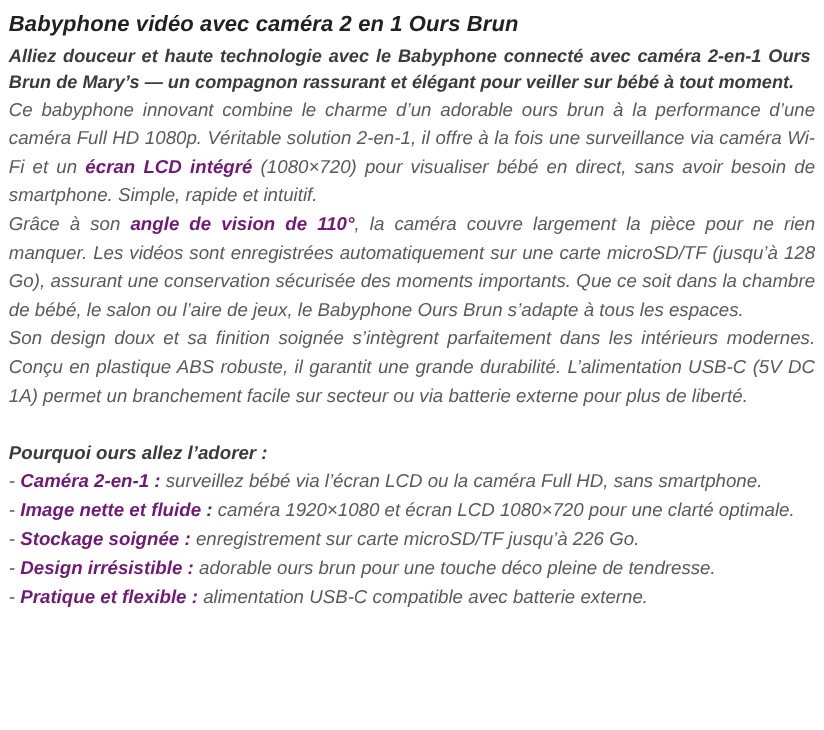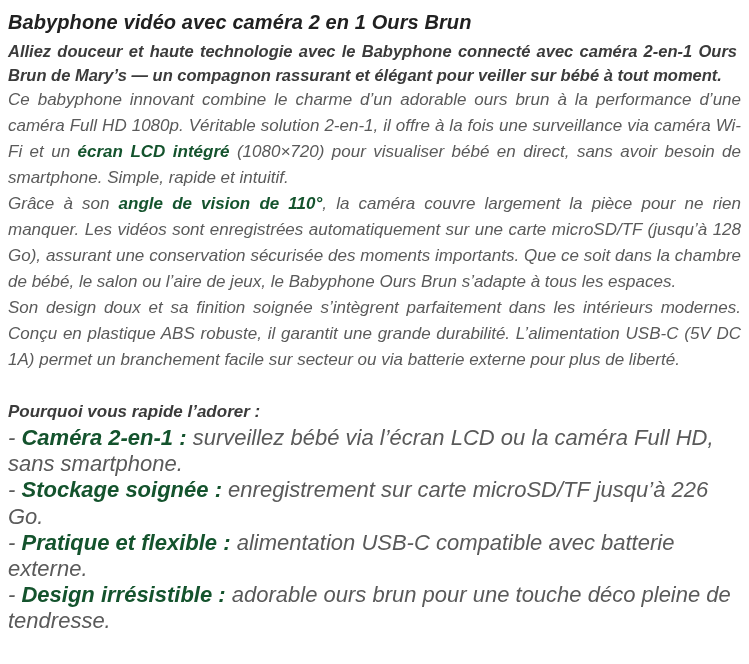--- a/index.html
+++ b/index.html
@@ -38,36 +38,36 @@
     line-height: 26px;
     color: #5a5a5a;
     text-align: justify;
     margin: 0;
   }
   .p1 { margin-top: 32px; }
   .p2 { margin-top: 24px; }
   .p3 { margin-top: 21px; }
   .em {
     font-weight: 700;
-    color: #14532d;
+    color: #701a75;
   }
   .features-heading {
     font-size: 17px;
     line-height: 26px;
     font-weight: 700;
     color: #3b3b3b;
     margin: 26px 0 0 0;
   }
   ul.features {
     list-style: none;
     margin: 0;
     padding: 0;
   }
   ul.features li {
-    font-size: 22px;
+    font-size: 17px;
     line-height: 26.2px;
     color: #5a5a5a;
     text-align: left;
   }
   .dash { color: #5a5a5a; }
 </style>
 </head>
 <body>
 
 <div class="doc">
@@ -75,22 +75,23 @@
   <h1 class="title">Babyphone vidéo avec caméra 2 en 1 Ours Brun</h1>
 
   <p class="intro">Alliez douceur et haute technologie avec le Babyphone connecté avec caméra 2-en-1 Ours Brun de Mary’s — un compagnon rassurant et élégant pour veiller sur bébé à tout moment.</p>
 
   <p class="body-par p1"><span>Ce babyphone innovant combine le charme d’un adorable ours brun à la performance d’une caméra Full HD 1080p. Véritable solution 2-en-1, il offre à la fois une surveillance via caméra Wi-Fi et un </span><span class="em">écran LCD intégré</span><span> (1080×720) pour visualiser bébé en direct, sans avoir besoin de smartphone. Simple, rapide et intuitif.</span></p>
 
   <p class="body-par p2"><span>Grâce à son </span><span class="em">angle de vision de 110°</span><span>, la caméra couvre largement la pièce pour ne rien manquer. Les vidéos sont enregistrées automatiquement sur une carte microSD/TF (jusqu’à 128 Go), assurant une conservation sécurisée des moments importants. Que ce soit dans la chambre de bébé, le salon ou l’aire de jeux, le Babyphone Ours Brun s’adapte à tous les espaces.</span></p>
 
   <p class="body-par p3"><span>Son design doux et sa finition soignée s’intègrent parfaitement dans les intérieurs modernes. Conçu en plastique ABS robuste, il garantit une grande durabilité. L’alimentation USB-C (5V DC 1A) permet un branchement facile sur secteur ou via batterie externe pour plus de liberté.</span></p>
 
-  <p class="features-heading">Pourquoi vous rapide l’adorer :</p>
+  <p class="features-heading">Pourquoi ours allez l’adorer :</p>
 
   <ul class="features">
     <li><span class="dash">-</span> <span class="em">Caméra 2-en-1 :</span> <span>surveillez bébé via l’écran LCD ou la caméra Full HD, sans smartphone.</span></li>
+    <li><span class="dash">-</span> <span class="em">Image nette et fluide :</span> <span>caméra 1920×1080 et écran LCD 1080×720 pour une clarté optimale.</span></li>
     <li><span class="dash">-</span> <span class="em">Stockage soignée :</span> <span>enregistrement sur carte microSD/TF jusqu’à 226 Go.</span></li>
+    <li><span class="dash">-</span> <span class="em">Design irrésistible :</span> <span>adorable ours brun pour une touche déco pleine de tendresse.</span></li>
     <li><span class="dash">-</span> <span class="em">Pratique et flexible :</span> <span>alimentation USB-C compatible avec batterie externe.</span></li>
-    <li><span class="dash">-</span> <span class="em">Design irrésistible :</span> <span>adorable ours brun pour une touche déco pleine de tendresse.</span></li>
   </ul>
 
 </div>
 
 </body></html>

